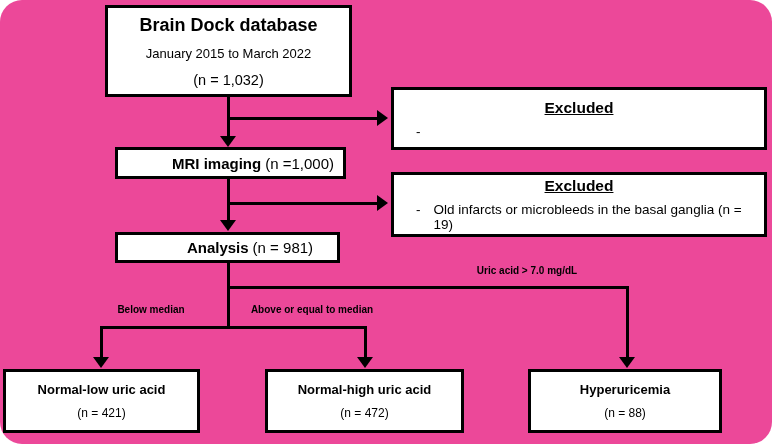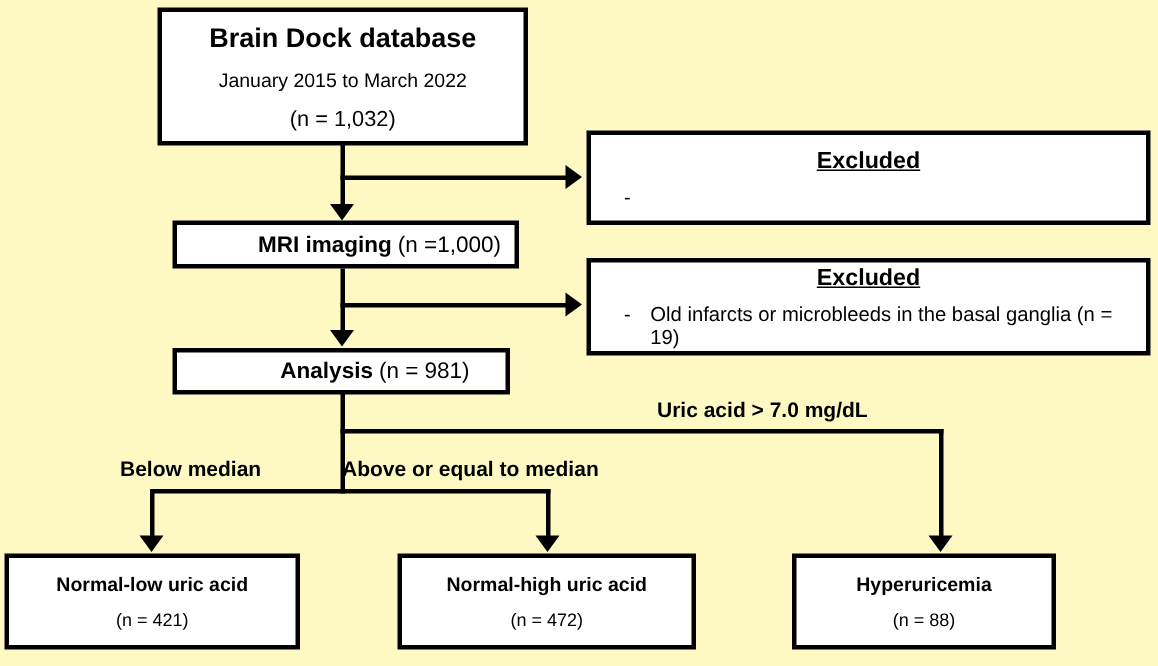--- a/index.html
+++ b/index.html
@@ -1,23 +1,24 @@
 <!DOCTYPE html>
 <html><head>
 <meta charset="utf-8">
 <style>
   html, body { margin: 0; padding: 0; background: #ffffff; }
   .stage {
     position: relative;
     width: 772px;
     height: 444px;
-    background: #fef9c3;
+    background: #ec4899;
     color: #000000;
     font-family: "Liberation Sans", sans-serif;
     overflow: hidden;
+    border-radius: 22px;
   }
   .box {
     position: absolute;
     box-sizing: border-box;
     background: #ffffff;
     border: 3px solid #000000;
     display: flex;
     flex-direction: column;
     align-items: center;
     justify-content: center;
@@ -51,23 +52,23 @@
     display: flex;
     font-size: 13.5px;
     text-align: left;
     padding-left: 22px;
     gap: 13px;
   }
   .bb-title { font-size: 13px; font-weight: bold; }
   .bb-n { font-size: 12px; margin-top: 9px; }
   .branch-label {
     position: absolute;
-    font-size: 14px;
+    font-size: 10px;
     font-weight: bold;
-    text-align: left;
+    text-align: center;
     white-space: nowrap;
   }
 </style>
 </head>
 <body>
 
 <div class="stage">
 
   <div class="box" style="left:105px; top:5px; width:247px; height:92px;">
     <div class="t-title">Brain Dock database</div>
@@ -101,21 +102,21 @@
   <div class="box" style="left:3px; top:369px; width:197px; height:64px;">
     <div class="bb-title">Normal-low uric acid</div>
     <div class="bb-n">(n = 421)</div>
   </div>
 
   <div class="box" style="left:265px; top:369px; width:199px; height:64px;">
     <div class="bb-title">Normal-high uric acid</div>
     <div class="bb-n">(n = 472)</div>
   </div>
 
-  <div class="box" style="left:528px; top:369px; width:176px; height:64px;">
+  <div class="box" style="left:528px; top:369px; width:194px; height:64px;">
     <div class="bb-title">Hyperuricemia</div>
     <div class="bb-n">(n = 88)</div>
   </div>
 
   <div class="branch-label" style="left:80px; top:304px; width:142px;">Below median</div>
   <div class="branch-label" style="left:228px; top:304px; width:168px;">Above or equal to median</div>
   <div class="branch-label" style="left:438px; top:265px; width:178px;">Uric acid &gt; 7.0 mg/dL</div>
 
   <div class="line" style="left:227px; top:95px; width:3px; height:43px;"></div>
   <div class="arrow-down" style="left:220px; top:136px;"></div>

